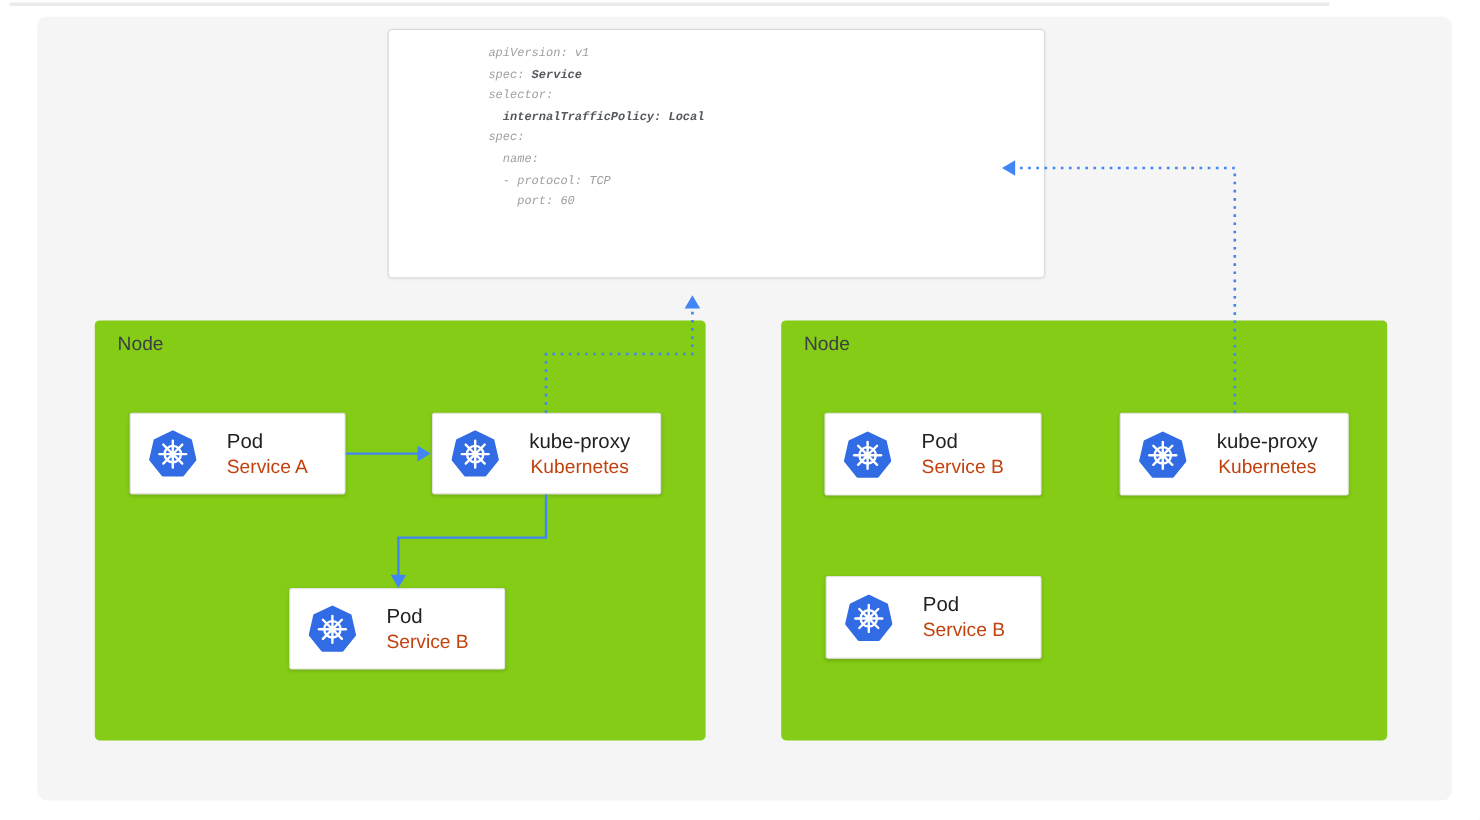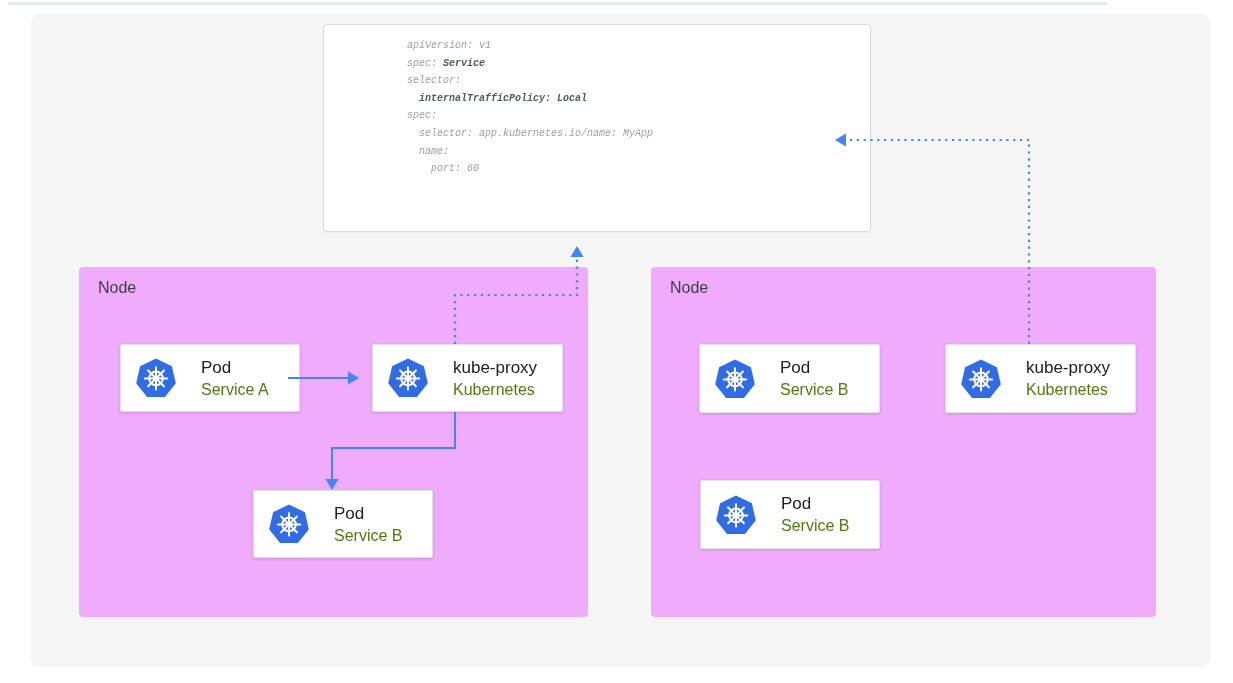--- a/index.html
+++ b/index.html
@@ -29,40 +29,40 @@
     padding:12px 0 0 83px;
     font-family:"Liberation Mono", monospace;
     font-style:italic; font-size:10px; line-height:17.6px;
     color:#9e9e9e;
   }
   .yline span { white-space:pre; }
   .ybold { font-weight:700; color:#55585c;font-style:italic; }
 
   
   .node {
-    position:absolute; background:#f0abfc; border-radius:4px;
+    position:absolute; background:#84cc16; border-radius:4px;
   }
   .node-left  { left:79px;  top:267px; width:509px; height:350px; }
   .node-right { left:651px; top:267px; width:505px; height:350px; }
   .node-label {
     position:absolute; left:19px; top:12px;
     font-size:16px; color:#3c4043;
   }
 
   
   .card {
     position:absolute; background:#ffffff; border-radius:2px;
     border:1px solid #e3e3e3;
     box-shadow:0 1px 3px rgba(0,0,0,0.16);
-    display:flex; align-items:center;margin-left:12px;
+    display:flex; align-items:center;
   }
   .card .k8s { width:40px; height:40px; margin-left:15px; flex:0 0 auto; }
   .card-text { margin-left:25px; }
   .card-title { font-size:17px; color:#212121; line-height:22px; }
-  .card-subtitle { font-size:16px; color:#4d7c0f; line-height:21px; }
+  .card-subtitle { font-size:16px; color:#c2410c; line-height:21px;text-align:center; }
 
   .overlay { position:absolute; left:0; top:0; pointer-events:none; }
   .defs { position:absolute; width:0; height:0; overflow:hidden; }
 </style>
 </head>
 <body>
 
 <svg class="defs" aria-hidden="true">
   <symbol id="k8slogo" viewBox="0 0 100 100">
     <polygon points="50,4 87.5,22.1 96.8,62.7 70.8,95.2 29.2,95.2 3.2,62.7 12.5,22.1" fill="#326CE5" stroke="#326CE5" stroke-width="5" stroke-linejoin="round"></polygon>
@@ -86,22 +86,22 @@
   <div class="top-divider"></div>
 
   <div class="panel"></div>
 
   <div class="yaml-card">
     <div class="yline"><span>apiVersion: v1</span><span class="ybold"></span></div>
     <div class="yline"><span>spec: </span><span class="ybold">Service</span></div>
     <div class="yline"><span>selector:</span><span class="ybold"></span></div>
     <div class="yline"><span>  </span><span class="ybold">internalTrafficPolicy: Local</span></div>
     <div class="yline"><span>spec:</span><span class="ybold"></span></div>
-    <div class="yline"><span>  selector: app.kubernetes.io/name: MyApp</span><span class="ybold"></span></div>
     <div class="yline"><span>  name:</span><span class="ybold"></span></div>
+    <div class="yline"><span>  - protocol: TCP</span><span class="ybold"></span></div>
     <div class="yline"><span>    port: 60</span><span class="ybold"></span></div>
   </div>
 
   <div class="node node-left">
     <div class="node-label">Node</div>
   </div>
 
   <div class="node node-right">
     <div class="node-label">Node</div>
   </div>

